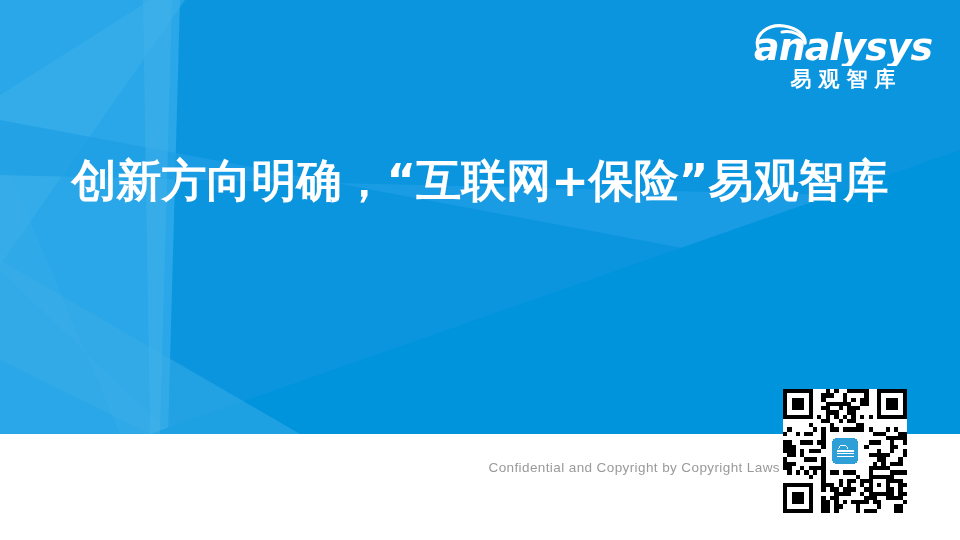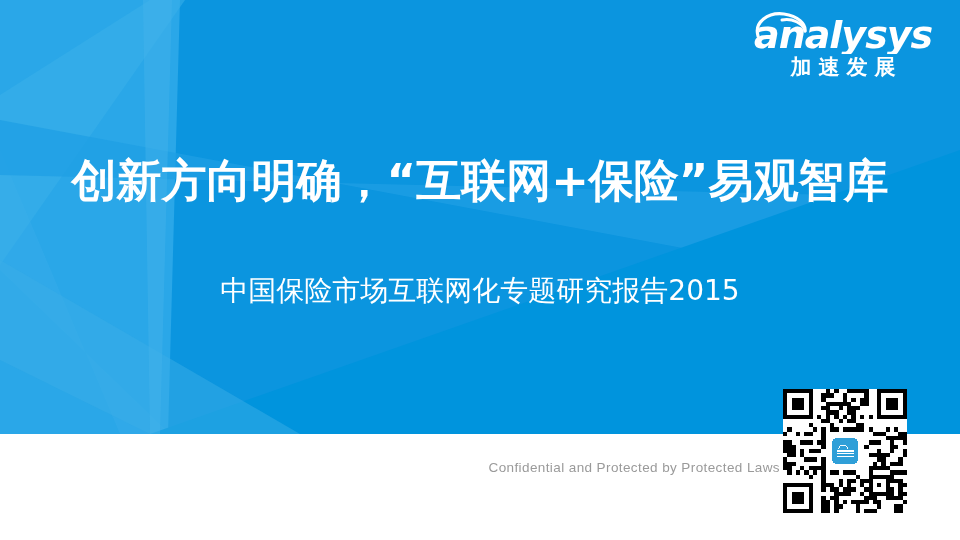--- a/index.html
+++ b/index.html
@@ -38,21 +38,21 @@
     top: 0;
     width: 960px;
     height: 434px;
     pointer-events: none;
   }
 
   
   #logo-block {
     position: absolute;
     right: 22px;
-    top: 8px;
+    top: 20px;
     width: 190px;
     text-align: center;
     line-height: 1;
   }
   #logo-wordmark {
     position: relative;
     display: block;
     height: 46px;
   }
   #logo-svg { display: block; }
@@ -155,29 +155,28 @@
 
     <div id="logo-block">
       <span id="logo-wordmark">
         <svg id="logo-svg" width="190" height="46" viewBox="0 0 190 46" aria-hidden="true">
 
           <path d="M10 28 C6 14, 20 4, 36 6 C50 8, 58 16, 57 23" fill="none" stroke="#ffffff" stroke-width="3.2" stroke-linecap="round"></path>
           <path d="M57 23 C55 15, 44 10, 34 12" fill="none" stroke="#ffffff" stroke-width="3" stroke-linecap="round"></path>
           <text x="6" y="40" font-family="'DejaVu Sans','Liberation Sans',sans-serif" font-size="38" font-style="italic" font-weight="bold" fill="#ffffff" letter-spacing="-1">analysys</text>
         </svg>
       </span>
-      <span id="logo-cn">加速发展</span>
+      <span id="logo-cn">易观智库</span>
     </div>
 
     <div id="title">创新方向明确，“互联网+保险”易观智库</div>
-    <div id="subtitle">中国保险市场互联网化专题研究报告2015</div>
   </div>
 
   <div id="copyright">
-    <span id="copyright-en">Confidential and Protected by Protected Laws</span>
+    <span id="copyright-en">Confidential and Copyright by Copyright Laws</span>
   </div>
 
   <div id="qr-card">
     <svg id="qr-svg" width="124" height="124" viewBox="0 0 29 29" shape-rendering="crispEdges" aria-hidden="true">
       <rect width="29" height="29" fill="#ffffff"></rect>
       <g fill="#000000" id="qr-modules">
           <path d="M0 0h1v1h-1zM1 0h1v1h-1zM2 0h1v1h-1zM3 0h1v1h-1zM4 0h1v1h-1zM5 0h1v1h-1zM6 0h1v1h-1zM10 0h1v1h-1zM12 0h1v1h-1zM15 0h1v1h-1zM16 0h1v1h-1zM17 0h1v1h-1zM18 0h1v1h-1zM19 0h1v1h-1zM22 0h1v1h-1zM23 0h1v1h-1zM24 0h1v1h-1zM25 0h1v1h-1zM26 0h1v1h-1zM27 0h1v1h-1zM28 0h1v1h-1zM0 1h1v1h-1zM6 1h1v1h-1zM9 1h1v1h-1zM10 1h1v1h-1zM11 1h1v1h-1zM14 1h1v1h-1zM19 1h1v1h-1zM22 1h1v1h-1zM28 1h1v1h-1zM0 2h1v1h-1zM2 2h1v1h-1zM3 2h1v1h-1zM4 2h1v1h-1zM6 2h1v1h-1zM9 2h1v1h-1zM14 2h1v1h-1zM16 2h1v1h-1zM18 2h1v1h-1zM19 2h1v1h-1zM22 2h1v1h-1zM24 2h1v1h-1zM25 2h1v1h-1zM26 2h1v1h-1zM28 2h1v1h-1zM0 3h1v1h-1zM2 3h1v1h-1zM3 3h1v1h-1zM4 3h1v1h-1zM6 3h1v1h-1zM10 3h1v1h-1zM11 3h1v1h-1zM12 3h1v1h-1zM13 3h1v1h-1zM14 3h1v1h-1zM15 3h1v1h-1zM18 3h1v1h-1zM19 3h1v1h-1zM22 3h1v1h-1zM24 3h1v1h-1zM25 3h1v1h-1zM26 3h1v1h-1zM28 3h1v1h-1zM0 4h1v1h-1zM2 4h1v1h-1zM3 4h1v1h-1zM4 4h1v1h-1zM6 4h1v1h-1zM9 4h1v1h-1zM10 4h1v1h-1zM13 4h1v1h-1zM15 4h1v1h-1zM16 4h1v1h-1zM17 4h1v1h-1zM22 4h1v1h-1zM24 4h1v1h-1zM25 4h1v1h-1zM26 4h1v1h-1zM28 4h1v1h-1zM0 5h1v1h-1zM6 5h1v1h-1zM10 5h1v1h-1zM11 5h1v1h-1zM12 5h1v1h-1zM15 5h1v1h-1zM16 5h1v1h-1zM22 5h1v1h-1zM28 5h1v1h-1zM0 6h1v1h-1zM1 6h1v1h-1zM2 6h1v1h-1zM3 6h1v1h-1zM4 6h1v1h-1zM5 6h1v1h-1zM6 6h1v1h-1zM8 6h1v1h-1zM10 6h1v1h-1zM12 6h1v1h-1zM14 6h1v1h-1zM16 6h1v1h-1zM18 6h1v1h-1zM20 6h1v1h-1zM22 6h1v1h-1zM23 6h1v1h-1zM24 6h1v1h-1zM25 6h1v1h-1zM26 6h1v1h-1zM27 6h1v1h-1zM28 6h1v1h-1zM9 7h1v1h-1zM10 7h1v1h-1zM13 7h1v1h-1zM15 7h1v1h-1zM16 7h1v1h-1zM6 8h1v1h-1zM11 8h1v1h-1zM17 8h1v1h-1zM18 8h1v1h-1zM1 9h1v1h-1zM7 9h1v1h-1zM9 9h1v1h-1zM11 9h1v1h-1zM12 9h1v1h-1zM14 9h1v1h-1zM15 9h1v1h-1zM16 9h1v1h-1zM17 9h1v1h-1zM18 9h1v1h-1zM20 9h1v1h-1zM24 9h1v1h-1zM26 9h1v1h-1zM0 10h1v1h-1zM3 10h1v1h-1zM5 10h1v1h-1zM6 10h1v1h-1zM9 10h1v1h-1zM21 10h1v1h-1zM22 10h1v1h-1zM23 10h1v1h-1zM27 10h1v1h-1zM28 10h1v1h-1zM9 11h1v1h-1zM24 11h1v1h-1zM25 11h1v1h-1zM26 11h1v1h-1zM27 11h1v1h-1zM28 11h1v1h-1zM0 12h1v1h-1zM1 12h1v1h-1zM4 12h1v1h-1zM5 12h1v1h-1zM6 12h1v1h-1zM8 12h1v1h-1zM9 12h1v1h-1zM20 12h1v1h-1zM21 12h1v1h-1zM22 12h1v1h-1zM25 12h1v1h-1zM28 12h1v1h-1zM0 13h1v1h-1zM1 13h1v1h-1zM2 13h1v1h-1zM9 13h1v1h-1zM19 13h1v1h-1zM25 13h1v1h-1zM26 13h1v1h-1zM0 14h1v1h-1zM1 14h1v1h-1zM2 14h1v1h-1zM4 14h1v1h-1zM6 14h1v1h-1zM7 14h1v1h-1zM8 14h1v1h-1zM22 14h1v1h-1zM25 14h1v1h-1zM28 14h1v1h-1zM1 15h1v1h-1zM2 15h1v1h-1zM4 15h1v1h-1zM20 15h1v1h-1zM21 15h1v1h-1zM22 15h1v1h-1zM23 15h1v1h-1zM24 15h1v1h-1zM28 15h1v1h-1zM0 16h1v1h-1zM5 16h1v1h-1zM6 16h1v1h-1zM7 16h1v1h-1zM9 16h1v1h-1zM22 16h1v1h-1zM23 16h1v1h-1zM27 16h1v1h-1zM0 17h1v1h-1zM1 17h1v1h-1zM2 17h1v1h-1zM9 17h1v1h-1zM21 17h1v1h-1zM23 17h1v1h-1zM25 17h1v1h-1zM26 17h1v1h-1zM27 17h1v1h-1zM0 18h1v1h-1zM1 18h1v1h-1zM4 18h1v1h-1zM6 18h1v1h-1zM7 18h1v1h-1zM8 18h1v1h-1zM9 18h1v1h-1zM20 18h1v1h-1zM21 18h1v1h-1zM22 18h1v1h-1zM23 18h1v1h-1zM24 18h1v1h-1zM1 19h1v1h-1zM3 19h1v1h-1zM5 19h1v1h-1zM7 19h1v1h-1zM9 19h1v1h-1zM11 19h1v1h-1zM12 19h1v1h-1zM14 19h1v1h-1zM15 19h1v1h-1zM16 19h1v1h-1zM20 19h1v1h-1zM25 19h1v1h-1zM26 19h1v1h-1zM27 19h1v1h-1zM28 19h1v1h-1zM6 20h1v1h-1zM9 20h1v1h-1zM17 20h1v1h-1zM20 20h1v1h-1zM21 20h1v1h-1zM22 20h1v1h-1zM23 20h1v1h-1zM24 20h1v1h-1zM25 20h1v1h-1zM9 21h1v1h-1zM13 21h1v1h-1zM15 21h1v1h-1zM16 21h1v1h-1zM18 21h1v1h-1zM19 21h1v1h-1zM20 21h1v1h-1zM24 21h1v1h-1zM25 21h1v1h-1zM26 21h1v1h-1zM27 21h1v1h-1zM0 22h1v1h-1zM1 22h1v1h-1zM2 22h1v1h-1zM3 22h1v1h-1zM4 22h1v1h-1zM5 22h1v1h-1zM6 22h1v1h-1zM9 22h1v1h-1zM10 22h1v1h-1zM11 22h1v1h-1zM13 22h1v1h-1zM15 22h1v1h-1zM18 22h1v1h-1zM20 22h1v1h-1zM22 22h1v1h-1zM24 22h1v1h-1zM27 22h1v1h-1zM28 22h1v1h-1zM0 23h1v1h-1zM6 23h1v1h-1zM9 23h1v1h-1zM11 23h1v1h-1zM12 23h1v1h-1zM14 23h1v1h-1zM15 23h1v1h-1zM16 23h1v1h-1zM19 23h1v1h-1zM20 23h1v1h-1zM24 23h1v1h-1zM25 23h1v1h-1zM27 23h1v1h-1zM0 24h1v1h-1zM2 24h1v1h-1zM3 24h1v1h-1zM4 24h1v1h-1zM6 24h1v1h-1zM12 24h1v1h-1zM13 24h1v1h-1zM14 24h1v1h-1zM15 24h1v1h-1zM18 24h1v1h-1zM20 24h1v1h-1zM21 24h1v1h-1zM22 24h1v1h-1zM23 24h1v1h-1zM24 24h1v1h-1zM25 24h1v1h-1zM27 24h1v1h-1zM28 24h1v1h-1zM0 25h1v1h-1zM2 25h1v1h-1zM3 25h1v1h-1zM4 25h1v1h-1zM6 25h1v1h-1zM9 25h1v1h-1zM11 25h1v1h-1zM12 25h1v1h-1zM19 25h1v1h-1zM20 25h1v1h-1zM21 25h1v1h-1zM24 25h1v1h-1zM25 25h1v1h-1zM26 25h1v1h-1zM27 25h1v1h-1zM0 26h1v1h-1zM2 26h1v1h-1zM3 26h1v1h-1zM4 26h1v1h-1zM6 26h1v1h-1zM9 26h1v1h-1zM10 26h1v1h-1zM12 26h1v1h-1zM14 26h1v1h-1zM16 26h1v1h-1zM17 26h1v1h-1zM18 26h1v1h-1zM19 26h1v1h-1zM21 26h1v1h-1zM22 26h1v1h-1zM28 26h1v1h-1zM0 27h1v1h-1zM6 27h1v1h-1zM9 27h1v1h-1zM10 27h1v1h-1zM12 27h1v1h-1zM13 27h1v1h-1zM17 27h1v1h-1zM22 27h1v1h-1zM26 27h1v1h-1zM27 27h1v1h-1zM0 28h1v1h-1zM1 28h1v1h-1zM2 28h1v1h-1zM3 28h1v1h-1zM4 28h1v1h-1zM5 28h1v1h-1zM6 28h1v1h-1zM9 28h1v1h-1zM10 28h1v1h-1zM12 28h1v1h-1zM17 28h1v1h-1zM19 28h1v1h-1zM20 28h1v1h-1zM21 28h1v1h-1zM26 28h1v1h-1zM27 28h1v1h-1z" fill="#000000"></path>
         </g>
 
       <g>

